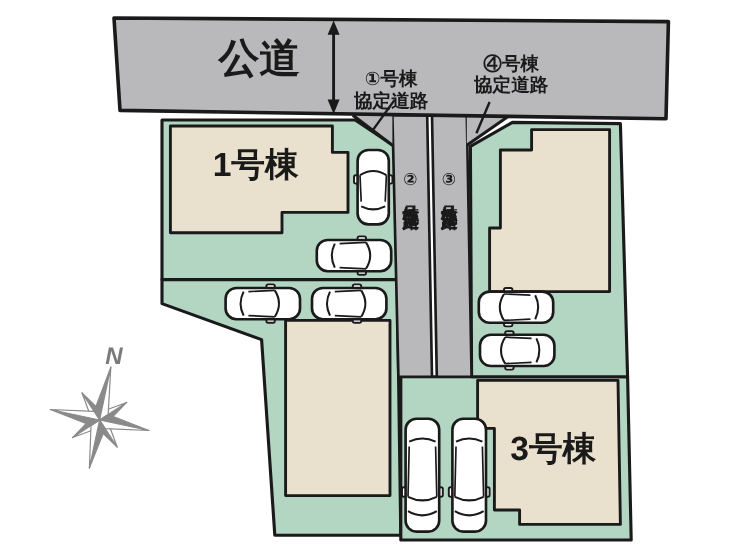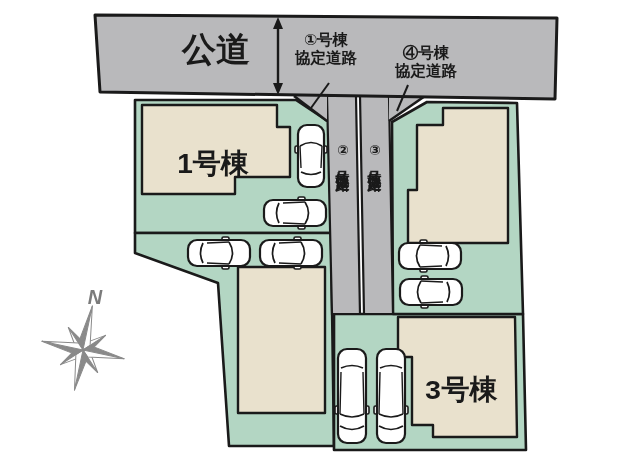--- a/index.html
+++ b/index.html
@@ -6,32 +6,32 @@
   body{
     width:620px;height:465px;overflow:hidden;background:#ffffff;
     font-family:"Liberation Sans","DejaVu Sans",sans-serif;
     -webkit-font-smoothing:antialiased;
   }
   .plan{position:relative;width:620px;height:465px;background:#ffffff;}
   .plan svg{position:absolute;left:0;top:0;}
   .txt{position:absolute;color:#1a1a1a;text-align:center;white-space:nowrap;}
   .road-main-label{left:141px;top:35px;width:150px;font-size:34px;font-weight:700;line-height:29px;}
   .conn-label{width:100px;font-size:15.5px;font-weight:700;line-height:17.5px;}
-  .conn-label-1{left:276px;top:31px;text-align:center;}
+  .conn-label-1{left:276px;top:58px;text-align:center;}
   .conn-label-4{left:376px;top:46px;font-family:Liberation Mono, monospace;}
   .vlabel{
     position:absolute;writing-mode:vertical-rl;text-orientation:upright;
     color:#1a1a1a;font-size:14px;font-weight:700;letter-spacing:1.5px;line-height:1;
   }
   .vlabel-2{left:336px;top:142px;}
   .vlabel-3{left:368px;top:142px;}
   .bldg-label{width:130px;font-size:28px;font-weight:700;line-height:30px;}
-  .bldg-label-1{left:148px;top:149px;}
+  .bldg-label-1{left:148px;top:123px;}
   .bldg-label-2{left:217px;top:326px;}
-  .bldg-label-3{left:396px;top:377px;font-family:Liberation Mono, monospace;}
+  .bldg-label-3{left:396px;top:359px;}
   .bldg-label-4{left:403px;top:163px;}
   .north-label{left:78px;top:286px;width:34px;font-size:20px;font-weight:700;color:#7b7b7b;font-style:italic;}
 </style>
 </head>
 <body>
 
 <div class="plan">
 
   <svg width="620" height="465" viewBox="0 0 620 465">
     <defs>

